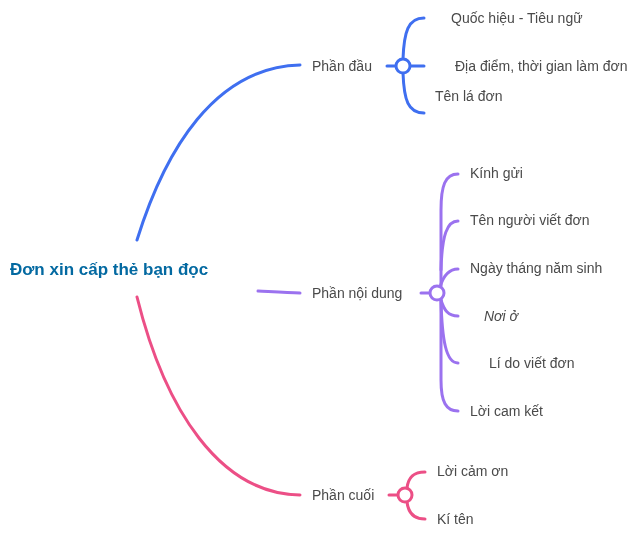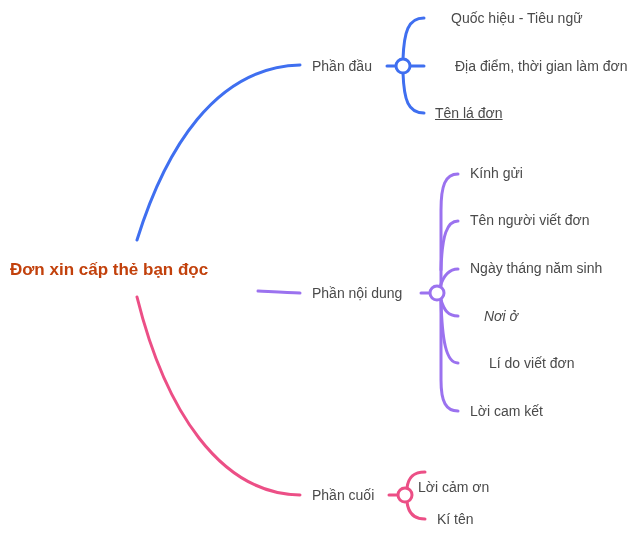--- a/index.html
+++ b/index.html
@@ -2,21 +2,21 @@
 <html><head>
 <meta charset="utf-8">
 <style>
   html, body { margin:0; padding:0; background:#ffffff; }
   body { width:640px; height:536px; position:relative; overflow:hidden;
          font-family:"Liberation Sans", "DejaVu Sans", sans-serif; }
   #canvas { position:absolute; left:0; top:0; }
   .lbl { position:absolute; white-space:nowrap; color:#4a4a4a; font-size:14px;
          line-height:18px; transform:translateY(-50%); }
   .root { position:absolute; left:10px; top:270px; transform:translateY(-50%);
-          font-size:17px; font-weight:bold; color:#c2410c; white-space:nowrap; }
+          font-size:17px; font-weight:bold; color:#0369a1; white-space:nowrap; }
 </style>
 </head>
 <body>
 
 <svg id="canvas" width="640" height="536" viewBox="0 0 640 536">
 
   <g fill="none" stroke="#3f6ff0" stroke-width="3" stroke-linecap="round">
     <path d="M137 240 C 165 150, 215 67, 300 65"></path>
     <path d="M387 66 L 396 66"></path>
     <path d="M410 66 L 424 66"></path>
@@ -44,25 +44,25 @@
     <path d="M407 502 C 408 511, 412 519, 425 519"></path>
   </g>
   <circle cx="405" cy="495" r="7" fill="#ffffff" stroke="#ec4f86" stroke-width="3"></circle>
 </svg>
 
 <div class="root">Đơn xin cấp thẻ bạn đọc</div>
 
 <div class="lbl" style="left:312px; top:66px;">Phần đầu</div>
 <div class="lbl" style="left:435px; top:18px;margin-left:16px;">Quốc hiệu - Tiêu ngữ</div>
 <div class="lbl" style="left:435px; top:66px;margin-left:20px;">Địa điểm, thời gian làm đơn</div>
-<div class="lbl" style="left:435px; top:113px;text-decoration:underline;">Tên lá đơn</div>
+<div class="lbl" style="left:435px; top:96px;">Tên lá đơn</div>
 
 <div class="lbl" style="left:312px; top:293px;">Phần nội dung</div>
 <div class="lbl" style="left:470px; top:173px;">Kính gửi</div>
 <div class="lbl" style="left:470px; top:220px;">Tên người viết đơn</div>
 <div class="lbl" style="left:470px; top:268px;">Ngày tháng năm sinh</div>
 <div class="lbl" style="left:484px; top:316px;font-style:italic;">Nơi ở</div>
 <div class="lbl" style="left:470px; top:363px;margin-left:19px;">Lí do viết đơn</div>
 <div class="lbl" style="left:470px; top:411px;">Lời cam kết</div>
 
 <div class="lbl" style="left:312px; top:495px;">Phần cuối</div>
-<div class="lbl" style="left:418px; top:471px;margin-top:16px;">Lời cảm ơn</div>
+<div class="lbl" style="left:437px; top:471px;">Lời cảm ơn</div>
 <div class="lbl" style="left:437px; top:519px;text-align:center;">Kí tên</div>
 
 </body></html>

